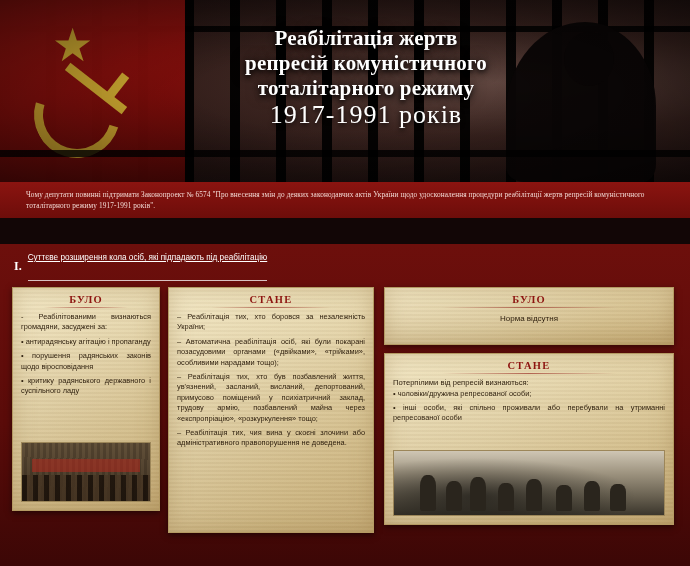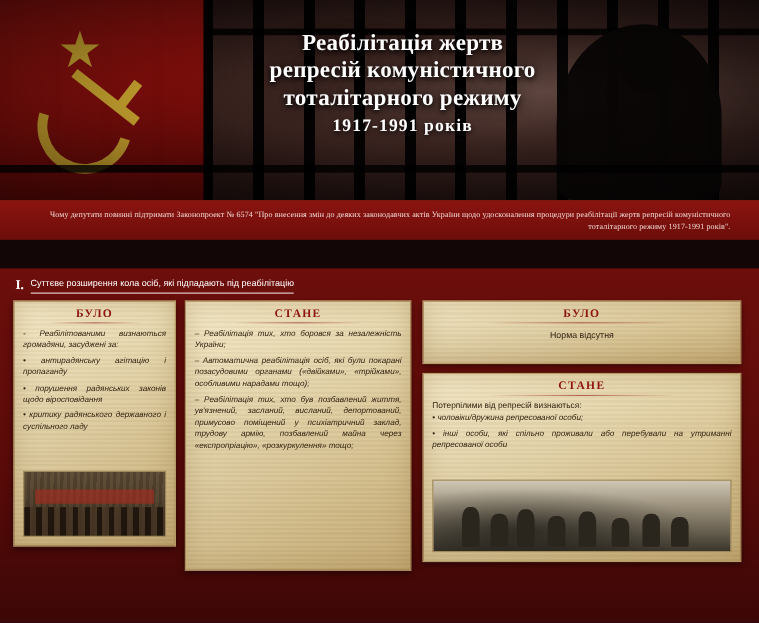--- a/index.html
+++ b/index.html
@@ -119,44 +119,44 @@
     font-family: "Liberation Serif", serif;
     font-weight: bold;
     color: #ffffff;
     font-size: 21px;
     line-height: 25px;
     letter-spacing: 0.2px;
     text-shadow: 0 2px 5px rgba(0,0,0,0.95), 0 0 14px rgba(0,0,0,0.8);
   }
   .title-years {
     font-family: "Liberation Serif", serif;
-    font-weight: bold;
+    font-weight: normal;
     color: #ffffff;
-    font-size: 16px;
+    font-size: 26px;
     line-height: 28px;
     letter-spacing: 1px;
     text-shadow: 0 2px 5px rgba(0,0,0,0.95);
   }
 
   
   .subbar {
     position: relative;
     width: 690px;
     height: 36px;
     background: linear-gradient(180deg, #8b1410 0%, #6d0d0a 100%);
     display: flex;
     align-items: center;
     justify-content: center;
     padding: 0 26px;
   }
   .subbar-text {
     color: #f2d9d4;
     font-size: 7.3px;
     line-height: 11px;
-    text-align: right;
+    text-align: left;
     font-family: "Liberation Serif", serif;
     letter-spacing: 0.1px;
   }
   .blackstrip {
     width: 690px;
     height: 26px;
     background: #120606;
   }
 
   
@@ -181,22 +181,23 @@
   .sec-num {
     color: #ffffff;
     font-family: "Liberation Serif", serif;
     font-size: 12px;
     font-weight: bold;
   }
   .sec-text {
     color: #ffffff;
     font-size: 8.2px;
     border-bottom: 1px solid rgba(255,255,255,0.75);
-    padding-bottom: 2px;
+    padding-bottom: 16px;
     line-height: 12px;
+    text-decoration: underline;
   }
 
   .columns {
     display: flex;
     padding: 6px 12px 0 12px;
     gap: 8px;
   }
   .col-left { display: flex; gap: 8px; width: 364px; }
   .col-right { width: 290px; display: flex; flex-direction: column; gap: 8px; }
 
@@ -222,21 +223,21 @@
     padding-bottom: 3px;
     position: relative;
   }
   .card-title::after {
     content: "";
     position: absolute;
     left: 18%; right: 18%;
     bottom: 0; height: 1px;
     background: linear-gradient(90deg, rgba(141,20,16,0) 0%, rgba(141,20,16,0.6) 50%, rgba(141,20,16,0) 100%);
   }
-  .card-list { margin: 0; padding: 0; list-style: none; font-style: italic; }
+  .card-list { margin: 0; padding: 0; list-style: none; }
   .card-list li {
     color: #2c1d0c;
     font-size: 7.4px;
     line-height: 10.4px;
     margin-bottom: 4px;
     text-align: justify;
   }
   .card-list.dash li { text-indent: 0; }
 
   .card-bulo {
@@ -378,20 +379,21 @@
         </ul>
         <div class="photo-hist"></div>
       </div>
 
       <div class="card card-stane">
         <div class="card-title">СТАНЕ</div>
         <ul class="card-list dash">
           <li>– Реабілітація тих, хто боровся за незалежність України;</li>
           <li>– Автоматична реабілітація осіб, які були покарані позасудовими органами («двійками», «трійками», особливими нарадами тощо);</li>
           <li>– Реабілітація тих, хто був позбав­лений життя, ув'язнений, засланий, висланий, депортований, приму­сово поміщений у психіатричний заклад, трудову армію, позбавле­ний майна через «експропріацію», «розкуркулення» тощо;</li>
+          <li>– Реабілітація тих, чия вина у скоє­ні злочини або адміністративного правопорушення не доведена.</li>
         </ul>
       </div>
 
     </div>
 
     <div class="col-right">
 
       <div class="card card-r-bulo">
         <div class="card-title">БУЛО</div>
         <div class="norm">Норма відсутня</div>

